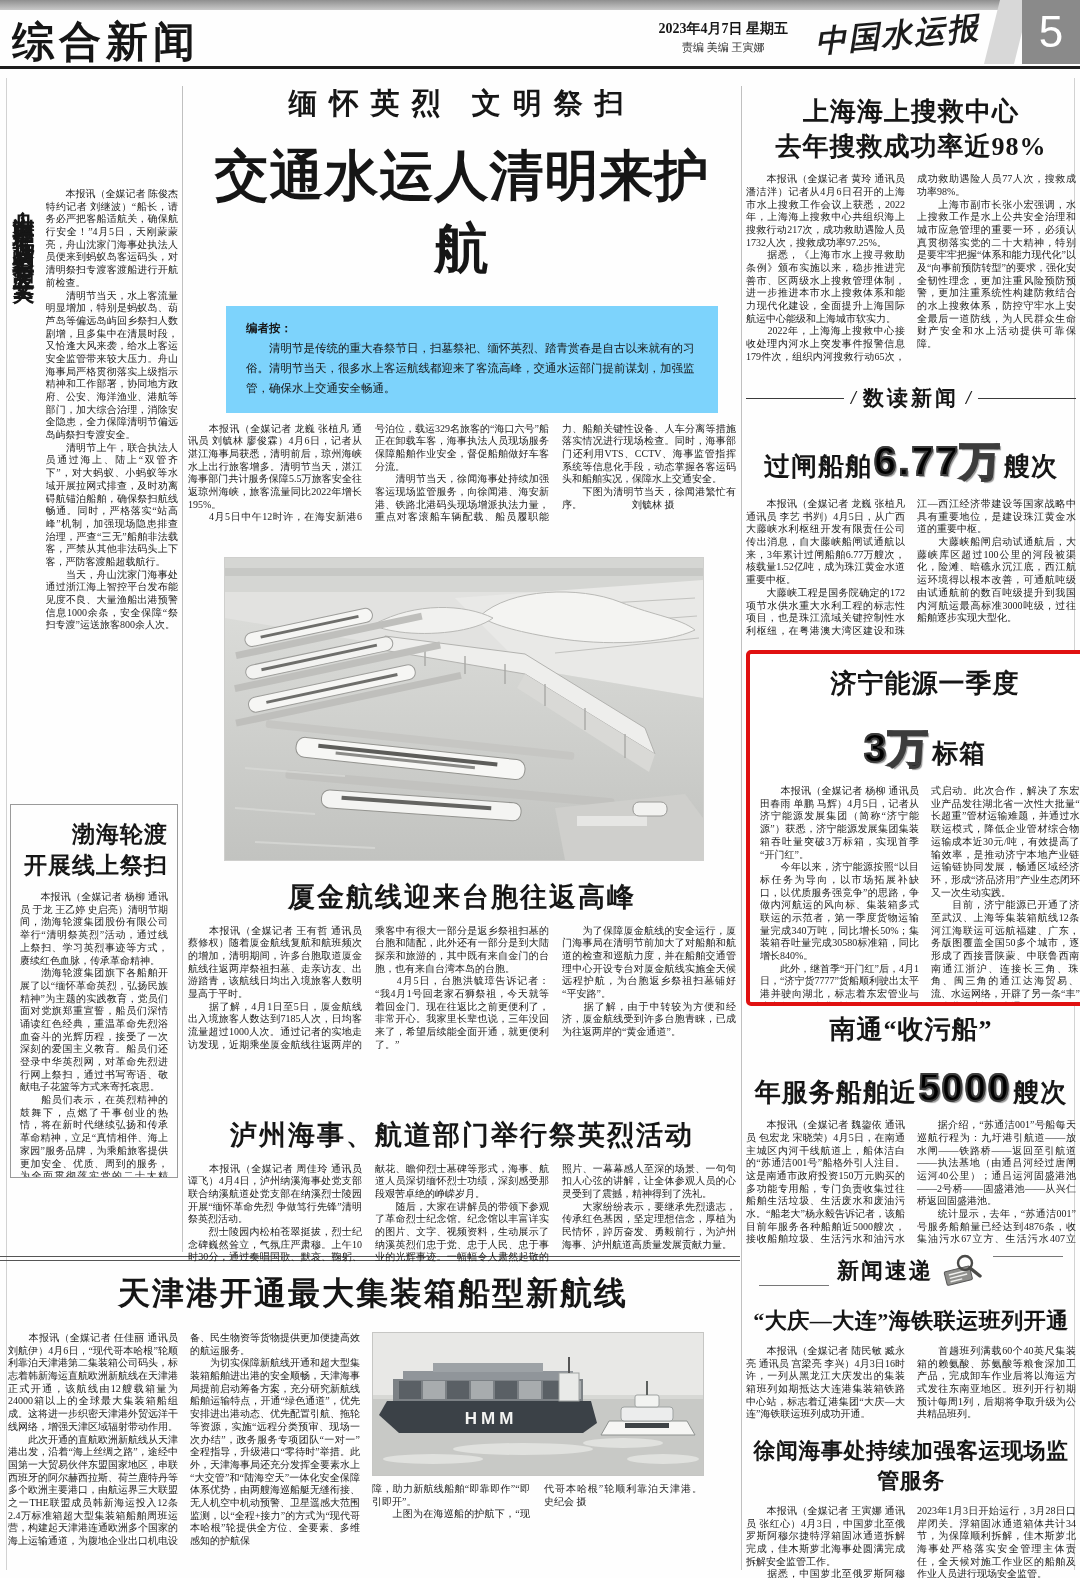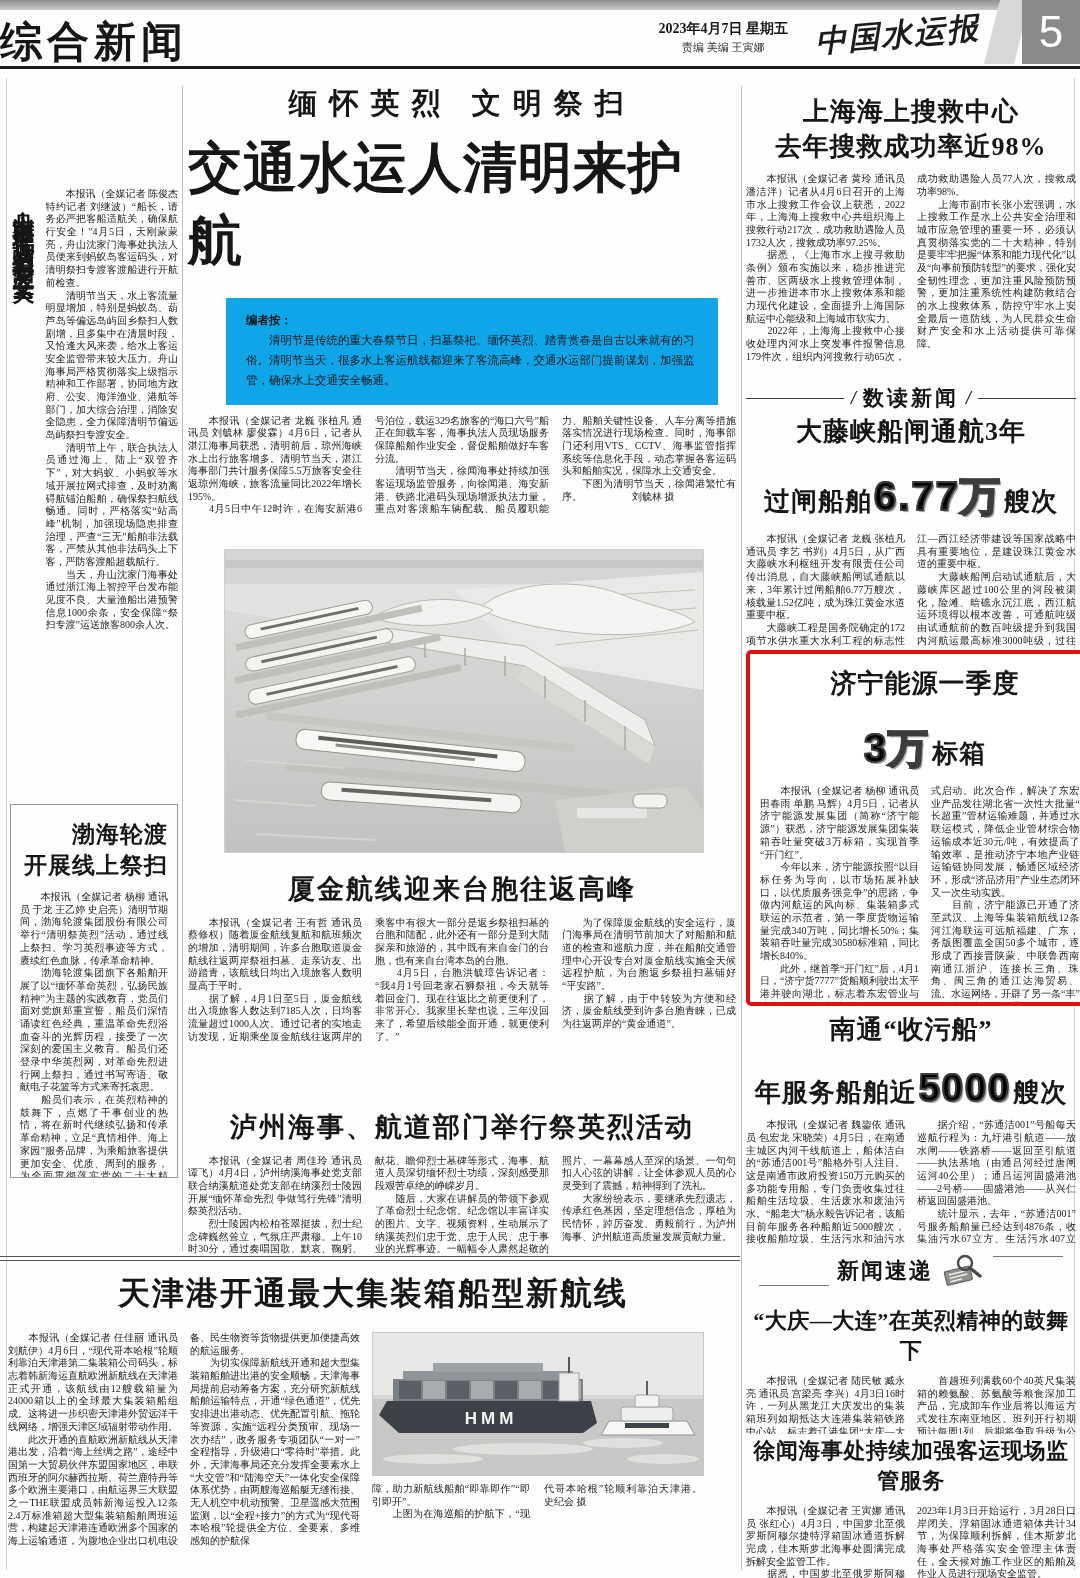--- a/index.html
+++ b/index.html
@@ -1,21 +1,21 @@
 <!DOCTYPE html>
 <html lang="zh"><head>
 <meta charset="utf-8">
 <style>
   html,body{margin:0;padding:0;background:#e9e9e9;}
   .page{position:relative;width:1080px;height:1578px;background:#fefefe;overflow:hidden;
         color:#161616;font-family:"Liberation Serif","DejaVu Serif",serif;}
   
   .topbar{position:absolute;top:0;left:0;width:100%;height:10px;
           background:linear-gradient(180deg,#8f8f8f,#c9c9c9);}
-  .section-name{position:absolute;left:0;top:14px;font-size:42px;font-weight:900;
+  .section-name{position:absolute;left:12px;top:14px;font-size:42px;font-weight:900;
                 letter-spacing:5px;font-family:"Liberation Sans",sans-serif;}
   .date-block{position:absolute;right:292px;top:18px;text-align:center;line-height:1.5;}
   .date-line{font-size:14px;font-weight:700;}
   .editor-line{font-size:11px;color:#333;}
   .masthead{position:absolute;right:100px;top:14px;font-size:31px;font-weight:700;
             font-style:italic;transform:rotate(-5deg);letter-spacing:2px;color:#1c1c1c;}
   .pg-light{position:absolute;right:58px;top:0;width:30px;height:64px;background:#d8d8d8;
             transform:skewX(-14deg);}
   .pg-box{position:absolute;right:0;top:0;width:58px;height:64px;background:#8a8a8a;color:#fff;
           font-size:44px;font-weight:400;text-align:center;line-height:64px;
@@ -39,23 +39,23 @@
   .v-title{float:left;writing-mode:vertical-rl;text-orientation:upright;
            font-size:22px;font-weight:900;letter-spacing:4px;line-height:1.25;height:520px;
            margin:4px 8px 8px 0;font-family:"Liberation Sans",sans-serif;}
   .bohai-box{margin-top:16px;border:1px solid #9a9a9a;padding:14px 9px 8px;height:350px;overflow:hidden;}
   .bohai-h{font-size:23px;font-weight:900;text-align:right;line-height:1.35;
            font-family:"Liberation Sans",sans-serif;letter-spacing:1px;}
   .bohai-box .body-txt{margin-top:10px;}
   
   .center-col{position:absolute;left:188px;top:84px;width:548px;}
   .kicker{text-align:center;font-size:29px;font-weight:900;letter-spacing:12px;}
-  .main-headline{text-align:left;font-size:54px;font-weight:900;letter-spacing:1px;
-                 margin-top:8px;font-family:Liberation Serif, serif;}
-  .editor-box{margin:20px 18px 0 38px;background:#0ea5e9;padding:12px 20px 14px;
+  .main-headline{text-align:center;font-size:54px;font-weight:900;letter-spacing:1px;
+                 margin-top:16px;font-family:Liberation Serif, serif;}
+  .editor-box{margin:20px 18px 0 38px;background:#7dd3fc;padding:12px 20px 14px;
               font-size:11.5px;line-height:1.75;}
   .editor-label{font-weight:700;display:block;}
   .editor-text{white-space:pre-line;display:block;}
   .head-serif{text-align:center;font-size:27px;font-weight:900;letter-spacing:2px;}
   .head-sans{text-align:center;font-size:27px;font-weight:900;letter-spacing:2px;
              font-family:"Liberation Sans",sans-serif;}
   .qz-body{margin-top:10px;height:124px;}
   .photo-wrap{margin:10px 0 0 36px;width:478px;height:302px;background:#dcdcda;
               border:1px solid #cfcfcd;}
   .xm-head{margin-top:18px;}
@@ -299,21 +299,20 @@
 
     <div class="r-art shuju" style="top:300px;">
       <div class="ln"></div>
       <span class="slash">/</span>
       <span class="shuju-label">数读新闻</span>
       <span class="slash">/</span>
       <div class="ln"></div>
     </div>
 
     <div class="r-art" style="top:330px;height:232px;">
-      <div class="r-h1">大藤峡船闸通航3年</div>
       <div class="num-line">
         <span class="r-h1">过闸船舶</span>
         <span class="outline-num" style="font-size:40px;">6.77万</span>
         <span class="r-h1">艘次</span>
       </div>
       <div class="body-txt cols2 r-body" style="height:142px;">　　本报讯（全媒记者 龙巍 张植凡 通讯员 李艺 书刿）4月5日，从广西大藤峡水利枢纽开发有限责任公司传出消息，自大藤峡船闸试通航以来，3年累计过闸船舶6.77万艘次，核载量1.52亿吨，成为珠江黄金水道重要中枢。
 　　大藤峡工程是国务院确定的172项节水供水重大水利工程的标志性项目，也是珠江流域关键控制性水利枢纽，在粤港澳大湾区建设和珠江—西江经济带建设等国家战略中具有重要地位，是建设珠江黄金水道的重要中枢。
 　　大藤峡船闸启动试通航后，大藤峡库区超过100公里的河段被渠化，险滩、暗礁永沉江底，西江航运环境得以根本改善，可通航吨级由试通航前的数百吨级提升到我国内河航运最高标准3000吨级，过往船舶逐步实现大型化。</div>
     </div>
 
@@ -353,21 +352,21 @@
             <line x1="8" y1="27" x2="20" y2="27" stroke="#f2f2f0" stroke-width="1.4"></line>
           </g>
           <circle cx="24" cy="11" r="7" fill="none" stroke="#4a4a48" stroke-width="2.4"></circle>
           <line x1="29" y1="16" x2="39" y2="24" stroke="#4a4a48" stroke-width="3.4" stroke-linecap="round"></line>
         </svg>
       </span>
       <div class="ln-r"></div>
     </div>
 
     <div class="r-art" style="top:1222px;height:128px;">
-      <div class="r-h-sm">“大庆—大连”在英烈精神的鼓舞下</div>
+      <div class="r-h-sm">“大庆—大连”海铁联运班列开通</div>
       <div class="body-txt cols2 r-body" style="height:92px;">　　本报讯（全媒记者 陆民敏 臧永亮 通讯员 宫梁亮 李兴）4月3日16时许，一列从黑龙江大庆发出的集装箱班列如期抵达大连港集装箱铁路中心站，标志着辽港集团“大庆—大连”海铁联运班列成功开通。
 　　首趟班列满载60个40英尺集装箱的赖氨酸、苏氨酸等粮食深加工产品，完成卸车作业后将以海运方式发往东南亚地区。班列开行初期预计每周1列，后期将争取升级为公共精品班列。</div>
     </div>
 
     <div class="r-art" style="top:1352px;height:142px;">
       <div class="r-h-sm">徐闻海事处持续加强客运现场监管服务</div>
       <div class="body-txt cols2 r-body" style="height:104px;">　　本报讯（全媒记者 王寅娜 通讯员 张红心）4月3日，中国萝北至俄罗斯阿穆尔捷特浮箱固冰通道拆解完成，佳木斯萝北海事处圆满完成拆解安全监管工作。
 　　据悉，中国萝北至俄罗斯阿穆尔捷特浮箱固冰通道时隔3年，于2023年1月3日开始运行，3月28日口岸闭关。浮箱固冰通道箱体共计34节，为保障顺利拆解，佳木斯萝北海事处严格落实安全管理主体责任，全天候对施工作业区的船舶及作业人员进行现场安全监管。</div>
     </div>
 

